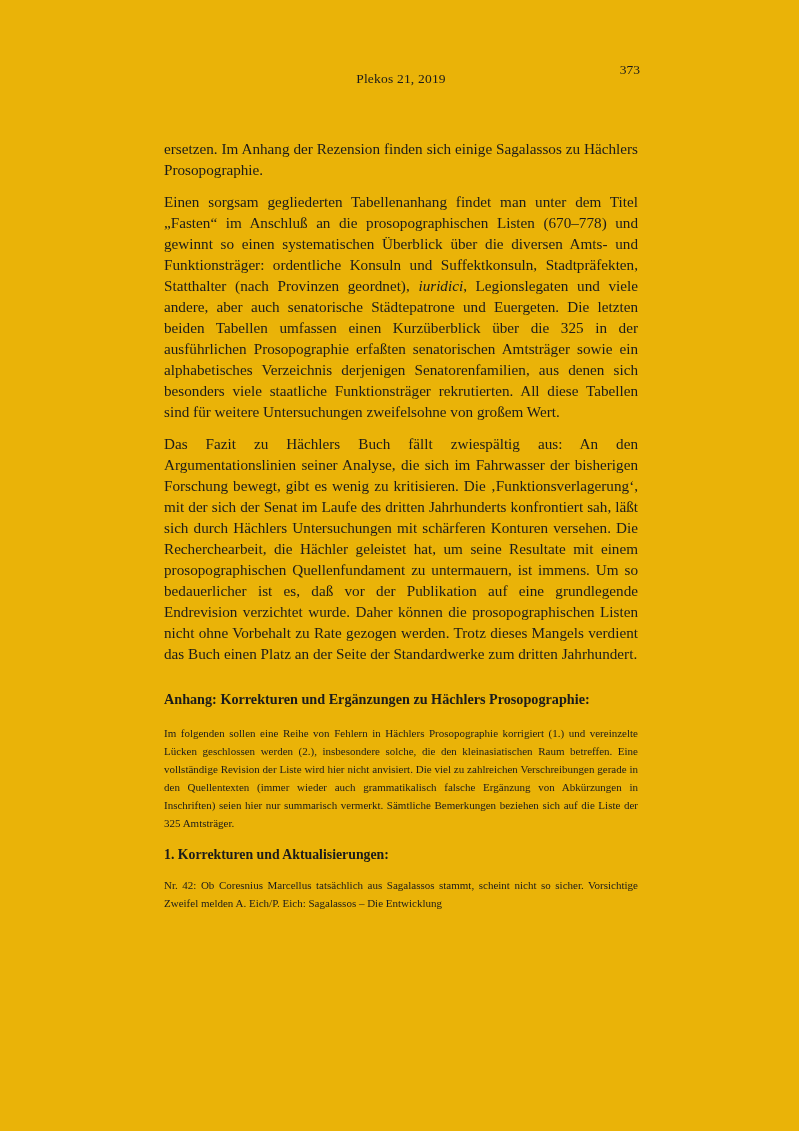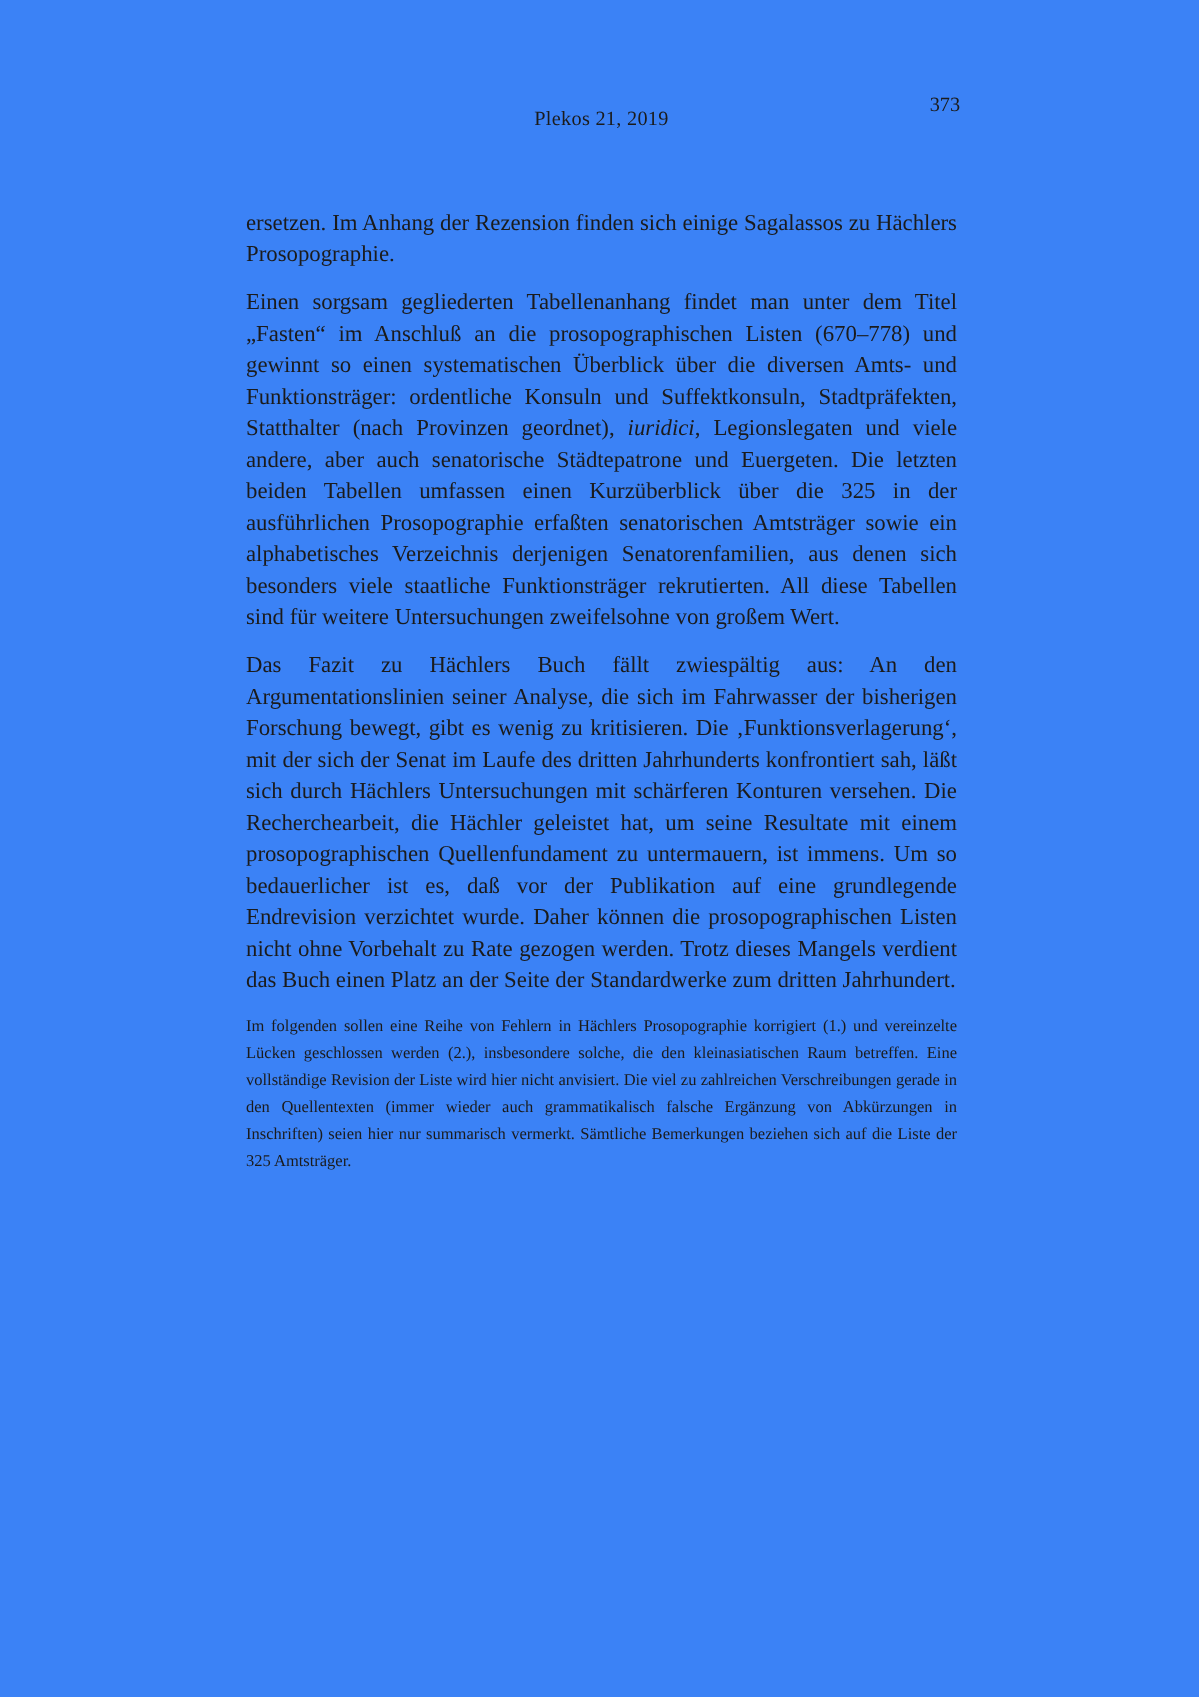--- a/index.html
+++ b/index.html
@@ -10,21 +10,21 @@
   body {
     width: 799px;
     height: 1131px;
     font-family: "Liberation Serif", serif;
     color: #1b1b1b;
   }
   .page {
     position: relative;
     width: 799px;
     height: 1131px;
-    background: #3b82f6;
+    background: #eab308;
     overflow: hidden;
   }
   .running-head {
     position: absolute;
     top: 62px;
     left: 164px;
     width: 474px;
     height: 28px;
     font-size: 13.5px;
   }
@@ -90,20 +90,23 @@
   </header>
 
   <main class="content" lang="de">
 
     <p class="para">ersetzen. Im Anhang der Rezension finden sich einige Sagalassos zu Hächlers Prosopographie.</p>
 
     <p class="para"><span>Einen sorgsam gegliederten Tabellenanhang findet man unter dem Titel „Fasten“ im Anschluß an die prosopographischen Listen (670–778) und gewinnt so einen systematischen Überblick über die diversen Amts- und Funktionsträger: ordentliche Konsuln und Suffektkonsuln, Stadtpräfekten, Statthalter (nach Provinzen geordnet), </span><em class="latin">iuridici</em><span>, Legionslegaten und viele andere, aber auch senatorische Städtepatrone und Euergeten. Die letzten beiden Tabellen umfassen einen Kurzüberblick über die 325 in der ausführlichen Prosopographie erfaßten senatorischen Amtsträger sowie ein alphabetisches Verzeichnis derjenigen Senatorenfamilien, aus denen sich besonders viele staatliche Funktionsträger rekrutierten. All diese Tabellen sind für weitere Untersuchungen zweifelsohne von großem Wert.</span></p>
 
     <p class="para">Das Fazit zu Hächlers Buch fällt zwiespältig aus: An den Argumentationslinien seiner Analyse, die sich im Fahrwasser der bisherigen Forschung bewegt, gibt es wenig zu kritisieren. Die ‚Funktionsverlagerung‘, mit der sich der Senat im Laufe des dritten Jahrhunderts konfrontiert sah, läßt sich durch Hächlers Untersuchungen mit schärferen Konturen versehen. Die Recherchearbeit, die Hächler geleistet hat, um seine Resultate mit einem prosopographischen Quellenfundament zu untermauern, ist immens. Um so bedauerlicher ist es, daß vor der Publikation auf eine grundlegende Endrevision verzichtet wurde. Daher können die prosopographischen Listen nicht ohne Vorbehalt zu Rate gezogen werden. Trotz dieses Mangels verdient das Buch einen Platz an der Seite der Standardwerke zum dritten Jahrhundert.</p>
 
+    <h2 class="appendix-heading">Anhang: Korrekturen und Ergänzungen zu Hächlers Prosopographie:</h2>
 
     <p class="para small">Im folgenden sollen eine Reihe von Fehlern in Hächlers Prosopographie korrigiert (1.) und vereinzelte Lücken geschlossen werden (2.), insbesondere solche, die den kleinasiatischen Raum betreffen. Eine vollständige Revision der Liste wird hier nicht anvisiert. Die viel zu zahlreichen Verschreibungen gerade in den Quellentexten (immer wieder auch grammatikalisch falsche Ergänzung von Abkürzungen in Inschriften) seien hier nur summarisch vermerkt. Sämtliche Bemerkungen beziehen sich auf die Liste der 325 Amtsträger.</p>
 
+    <h3 class="section-heading">1. Korrekturen und Aktualisierungen:</h3>
 
+    <p class="para small">Nr. 42: Ob Coresnius Marcellus tatsächlich aus Sagalassos stammt, scheint nicht so sicher. Vorsichtige Zweifel melden A. Eich/P. Eich: Sagalassos – Die Entwicklung</p>
 
   </main>
 
 </div>
 
 </body></html>

